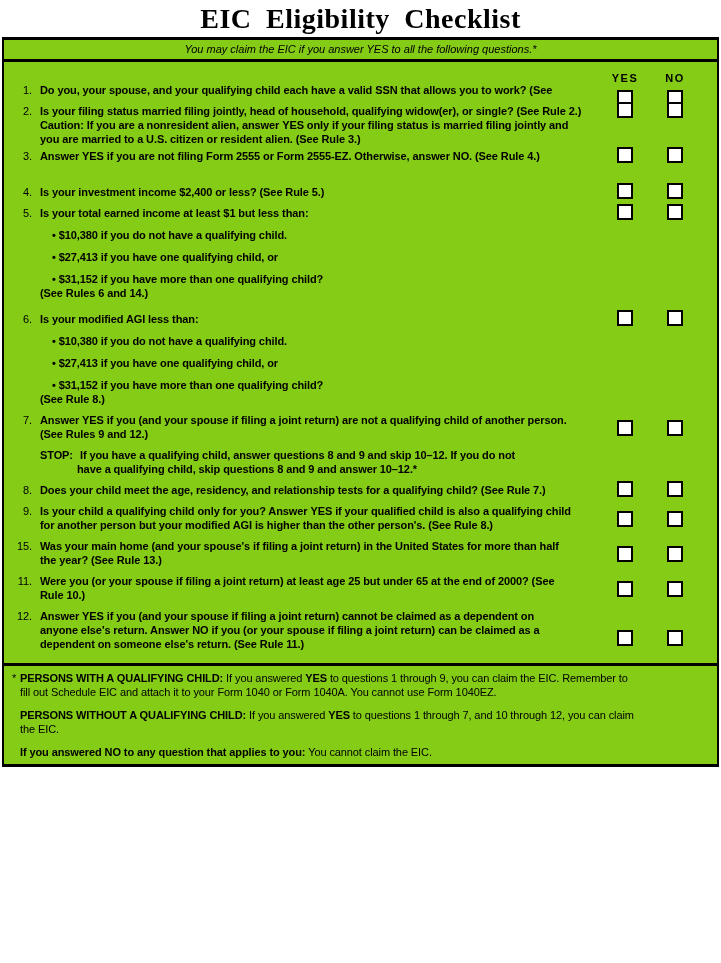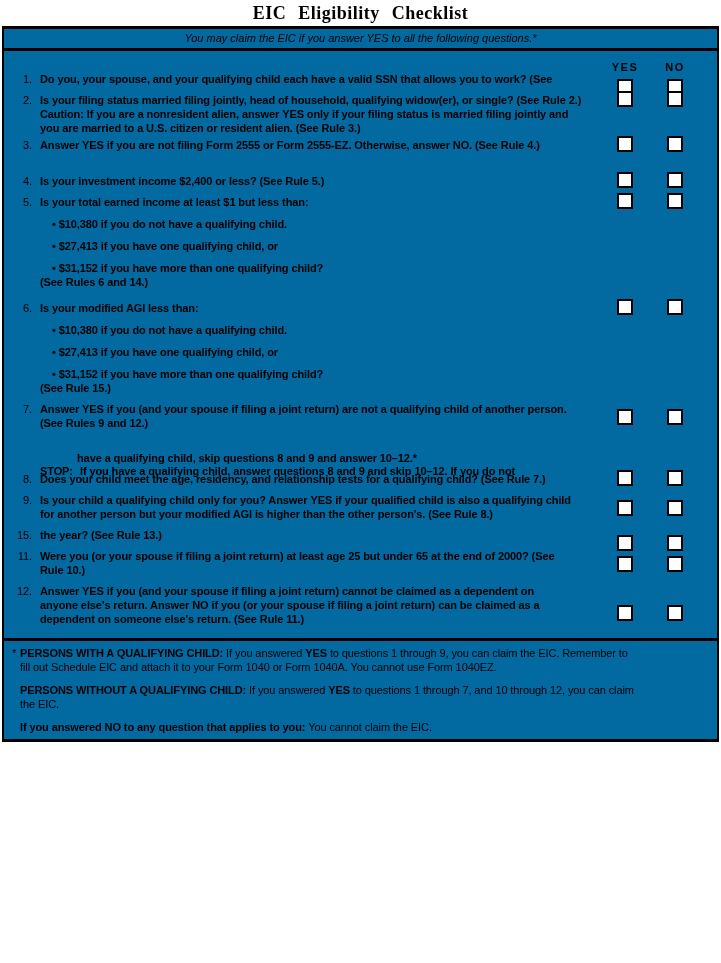--- a/index.html
+++ b/index.html
@@ -3,32 +3,32 @@
 <meta charset="utf-8">
 <style>
   html,body{margin:0;padding:0;}
   body{background:#fff;font-family:"Liberation Sans",sans-serif;color:#000;}
   .page{position:relative;width:721px;height:963px;background:#fff;overflow:hidden;}
 
   .title{
     margin:3px 0 2px 0;
     text-align:center;
     font-family:"Liberation Serif",serif;
-    font-size:18px;
+    font-size:28px;
     font-weight:bold;
     letter-spacing:.5px;
     word-spacing:7px;
   }
 
   .box{
     margin:0 2px;
     border:2px solid #000;
     border-top-width:3px;
     border-bottom-width:3px;
-    background:#0369a1;
+    background:#84cc16;
   }
   .box-header{
     border-bottom:3px solid #000;
     text-align:center;
     font-style:italic;
     font-size:11px;
     line-height:19px;
     height:19px;
   }
 
@@ -68,21 +68,21 @@
     top:-2px;
     width:12px;
     height:12px;
     border:2px solid #000;
     background:#fff;
   }
   .cbcell.mid .cb{top:7px;}
   .cbcell.low .cb{top:21px;}
 
   .stop-row{font-weight:bold;}
-  .stop-row .stop-label{display:inline-block;margin-right:7px;margin-top:27px;}
+  .stop-row .stop-label{display:inline-block;margin-right:7px;}
   .stop-row .line.cont{margin-left:37px;}
 
   .footer{
     border-top:3px solid #000;
     padding:5px 10px 5px 8px;
     font-size:11px;
     line-height:14px;
     letter-spacing:-0.1px;
   }
   .fn{position:relative;padding-left:8px;margin-bottom:9px;}
@@ -175,21 +175,21 @@
               <span class="cb"></span>
             </div>
           </div>
           <div class="row">
             <div class="num">6.</div>
             <div class="qtext">
               <div class="line">Is your modified AGI less than:</div>
               <div class="line bullet">• $10,380 if you do not have a qualifying child.</div>
               <div class="line bullet">• $27,413 if you have one qualifying child, or</div>
               <div class="line bullet">• $31,152 if you have more than one qualifying child?</div>
-              <div class="line">(See Rule 15.)</div>
+              <div class="line">(See Rule 8.)</div>
             </div>
             <div class="cbcell">
               <span class="cb"></span>
             </div>
             <div class="cbcell">
               <span class="cb"></span>
             </div>
           </div>
           <div class="row">
             <div class="num">7.</div>
@@ -234,20 +234,21 @@
             <div class="cbcell mid">
               <span class="cb"></span>
             </div>
             <div class="cbcell mid">
               <span class="cb"></span>
             </div>
           </div>
           <div class="row">
             <div class="num">15.</div>
             <div class="qtext">
+              <div class="line">Was your main home (and your spouse's if filing a joint return) in the United States for more than half</div>
               <div class="line">the year? (See Rule 13.)</div>
             </div>
             <div class="cbcell mid">
               <span class="cb"></span>
             </div>
             <div class="cbcell mid">
               <span class="cb"></span>
             </div>
           </div>
           <div class="row">

